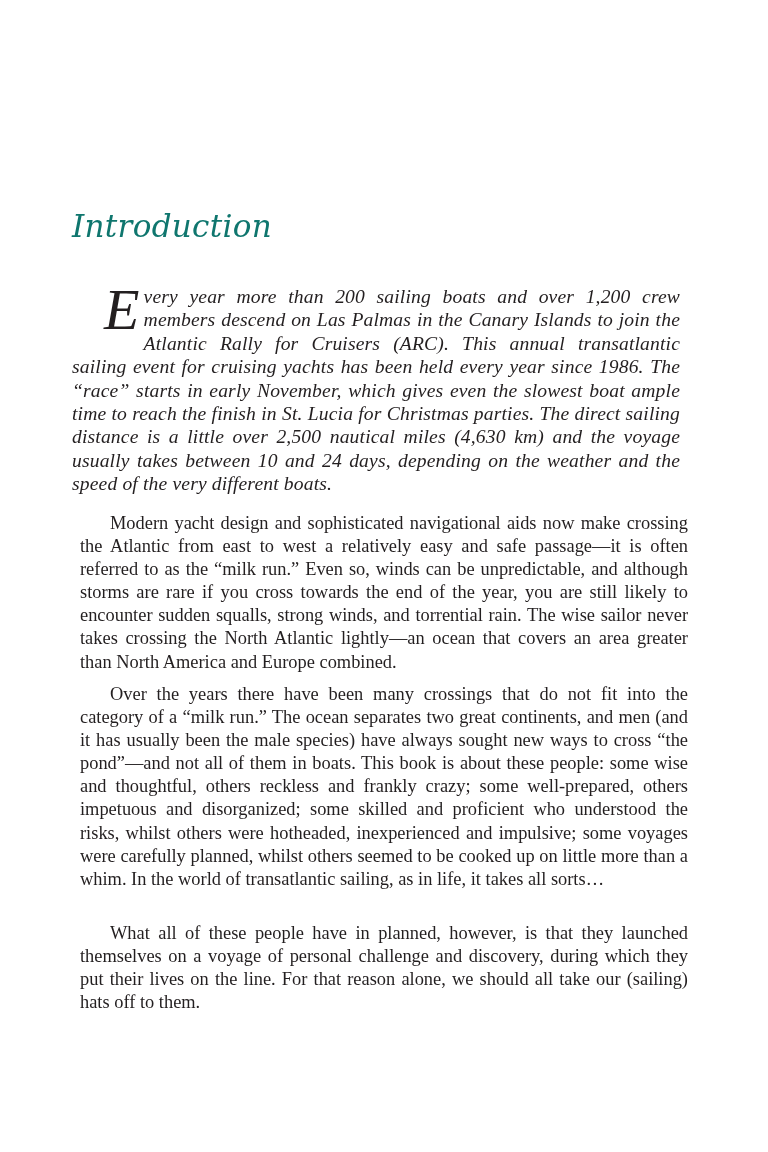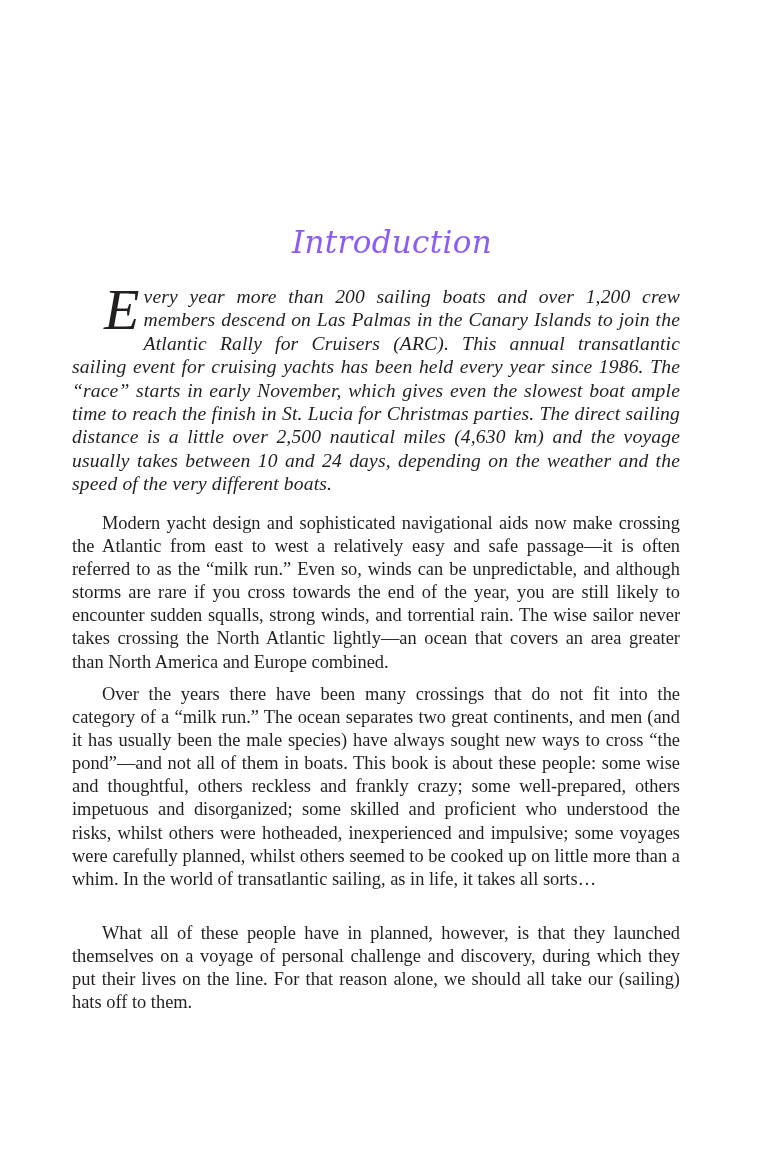--- a/index.html
+++ b/index.html
@@ -18,28 +18,27 @@
       position: absolute;
       left: 72px;
       top: 0;
       width: 608px;
     }
     .title {
       position: absolute;
       top: 208px;
       left: 0;
       width: 608px;
-      text-align: center;
       font-family: "DejaVu Serif", serif;
       font-style: italic;
       font-size: 31px;
       font-weight: normal;
       letter-spacing: 0.3px;
-      margin: 16px;
-      color: #8b5cf6;
+      margin: 0;
+      color: #0f766e;
     }
     .intro {
       position: absolute;
       top: 285px;
       left: 0;
       width: 608px;
       margin: 0;
       font-family: "Liberation Serif", serif;
       font-style: italic;
       font-size: 19.6px;
@@ -61,21 +60,21 @@
       margin: 0;
       font-family: "Liberation Serif", serif;
       font-size: 18.4px;
       line-height: 23.1px;
       text-align: justify;
       text-indent: 30px;
       color: #231f20;
     }
     .body-block {
       position: absolute;
-      left: 0;
+      left: 8px;
       width: 608px;
     }
     #p1 { top: 512px; }
     #p2 { top: 683px; }
     #p3 { top: 922px; }
   </style>
 </head>
 <body>
 
 <div class="page">

